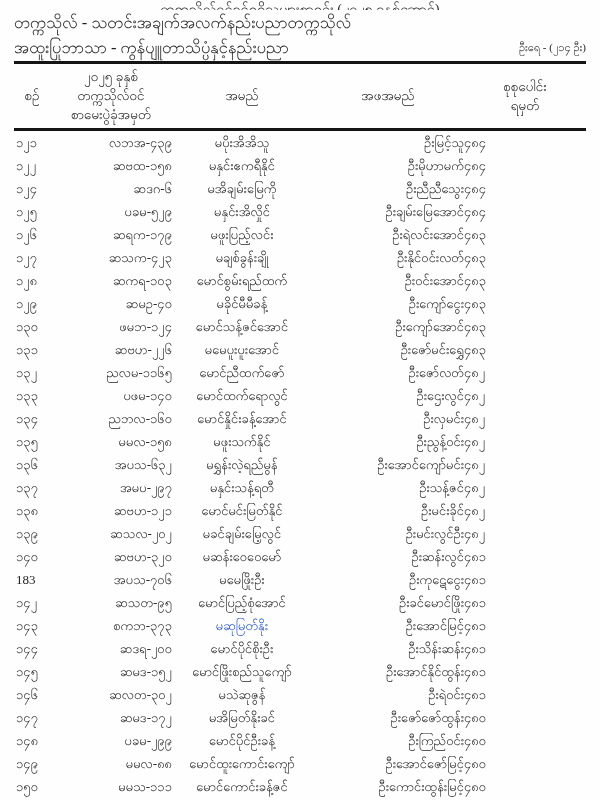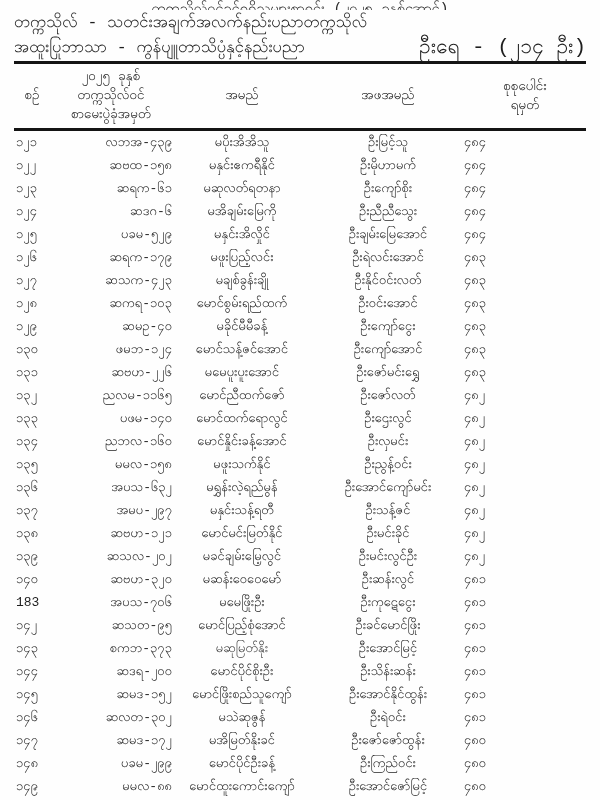--- a/index.html
+++ b/index.html
@@ -3,47 +3,47 @@
 <meta charset="utf-8">
 <style>
   * { margin:0; padding:0; box-sizing:border-box; }
   html,body { background:#ffffff; }
   .page {
     position:relative;
     width:600px; height:800px;
     overflow:hidden;
     background:#fefefe;
     color:#1e1e1e;
-    font-family:Liberation Mono, monospace;
+    font-family:Liberation Serif, serif;
   }
   .inner { padding:0 14px; }
   
   .top-clip { height:10px; overflow:hidden; text-align:center; }
   .top-clip-line { display:inline-block; font-size:14.5px; line-height:20px; margin-top:-12px; color:#2b2b2b; }
   .hdr-line { font-size:16.5px; line-height:25px; white-space:nowrap; }
   .hdr-line2 { display:flex; justify-content:space-between; align-items:flex-end; }
-  .count { font-size:21px; }
+  .count { font-size:11px; }
   table { width:100%; border-collapse:collapse; table-layout:fixed; margin-top:1px; }
   col.c-serial { width:36px; }
   col.c-exam   { width:122px; }
   col.c-name   { width:140px; }
   col.c-father { width:152px; }
   thead tr { border-top:3px solid #141414; border-bottom:3px solid #141414; }
   thead th {
     font-weight:normal; font-size:13.5px; line-height:19px;
     vertical-align:middle; text-align:center; padding:3px 0 4px 0;
   }
   tbody td {
     height:23px; font-size:13px; line-height:23px;
     vertical-align:middle; white-space:nowrap; overflow:hidden;
   }
   td.serial { text-align:left; padding-left:2px; }
   td.exam   { text-align:right; }
   td.name   { text-align:center; }
-  td.father { text-align:center; }
+  td.father { text-align:right; }
   td.total  { }
 </style>
 </head>
 <body>
 
 <div class="page">
   <div class="inner">
 
     <div class="top-clip">
       <span class="top-clip-line">တက္ကသိုလ်ဝင်ခွင့်ရရှိသူများစာရင်း (၂၀၂၅ ခုနှစ်အောင်)</span>
@@ -90,27 +90,20 @@
   </tr>
 
   <tr>
     <td class="serial">၁၂၂</td>
     <td class="exam">ဆဗထ-၁၅၈</td>
     <td class="name">မနှင်းဧကရီနိုင်</td>
     <td class="father">ဦးမိုဟာမက်</td>
     <td class="total">၄၈၄</td>
   </tr>
 
-  <tr>
-    <td class="serial">၁၂၃</td>
-    <td class="exam">ဆရက-၆၁</td>
-    <td class="name">မဆုလတ်ရတနာ</td>
-    <td class="father">ဦးကျော်စိုး</td>
-    <td class="total">၄၈၄</td>
-  </tr>
 
   <tr>
     <td class="serial">၁၂၄</td>
     <td class="exam">ဆဒဂ-၆</td>
     <td class="name">မအိချမ်းမြေကို</td>
     <td class="father">ဦးညီညီသွေး</td>
     <td class="total">၄၈၄</td>
   </tr>
 
   <tr>
@@ -253,21 +246,21 @@
     <td class="serial">၁၄၂</td>
     <td class="exam">ဆသတ-၉၅</td>
     <td class="name">မောင်ပြည့်စုံအောင်</td>
     <td class="father">ဦးခင်မောင်ဖြိုး</td>
     <td class="total">၄၈၁</td>
   </tr>
 
   <tr>
     <td class="serial">၁၄၃</td>
     <td class="exam">စကဘ-၃၇၃</td>
-    <td class="name" style="color: #404040; margin-left: 15px;">မဆုမြတ်နိုး</td>
+    <td class="name" style="color: #1d4ed8; margin-left: 15px;">မဆုမြတ်နိုး</td>
     <td class="father">ဦးအောင်မြင့်</td>
     <td class="total">၄၈၁</td>
   </tr>
 
   <tr>
     <td class="serial">၁၄၄</td>
     <td class="exam">ဆဒရ-၂၀၀</td>
     <td class="name">မောင်ပိုင်စိုးဦး</td>
     <td class="father">ဦးသိန်းဆန်း</td>
     <td class="total">၄၈၁</td>

